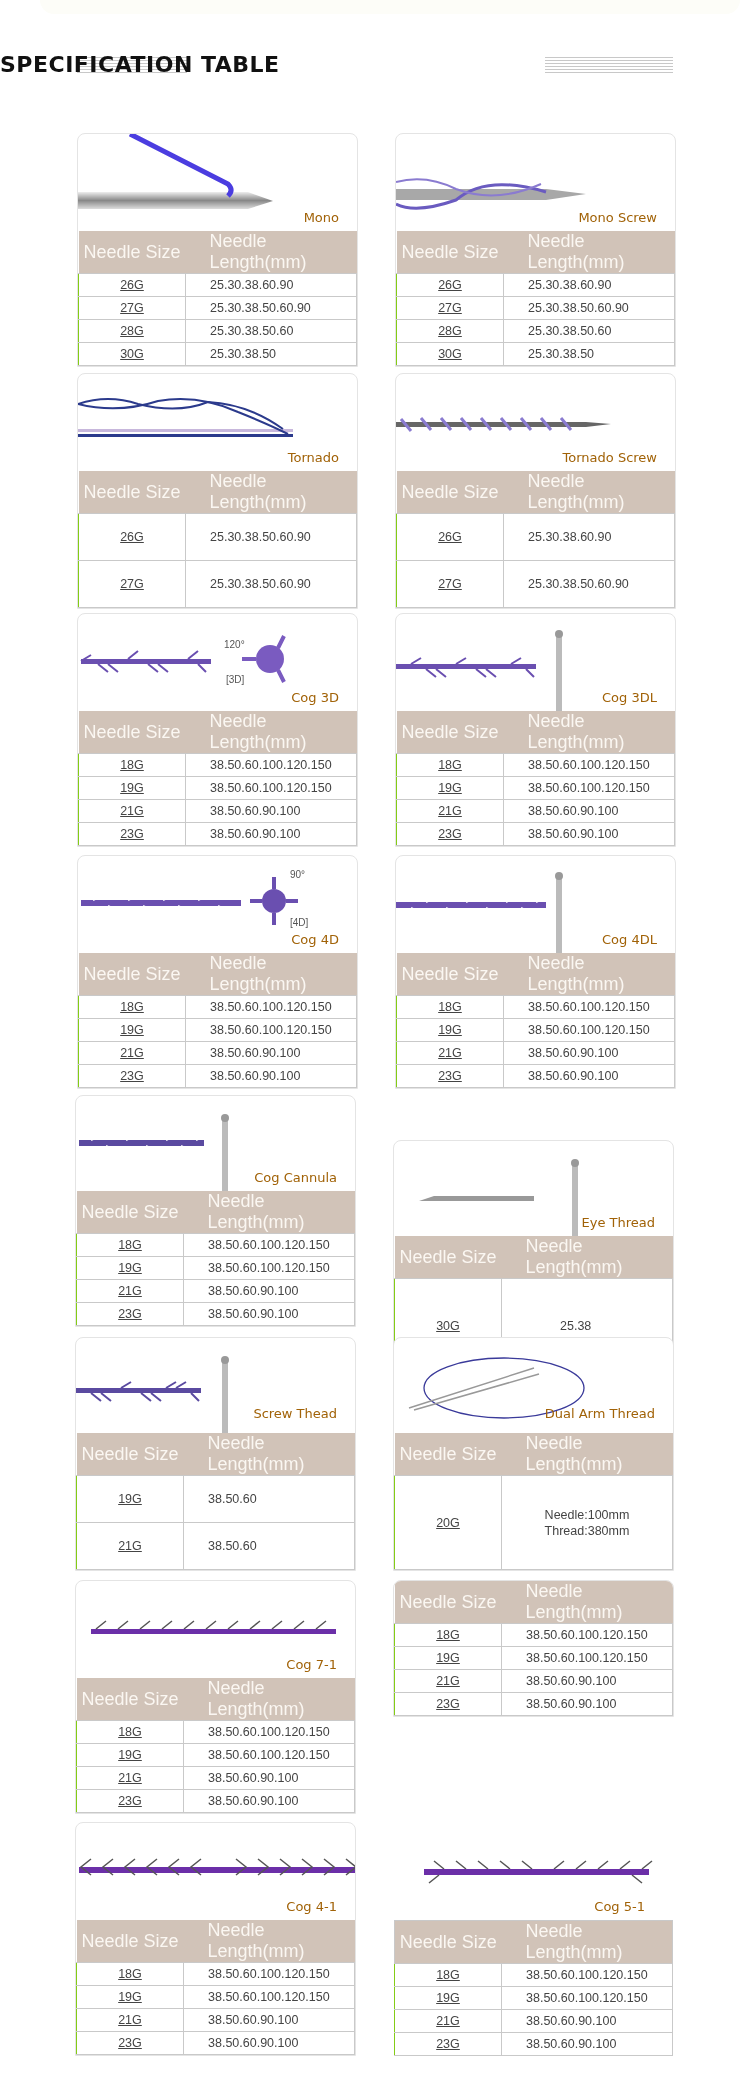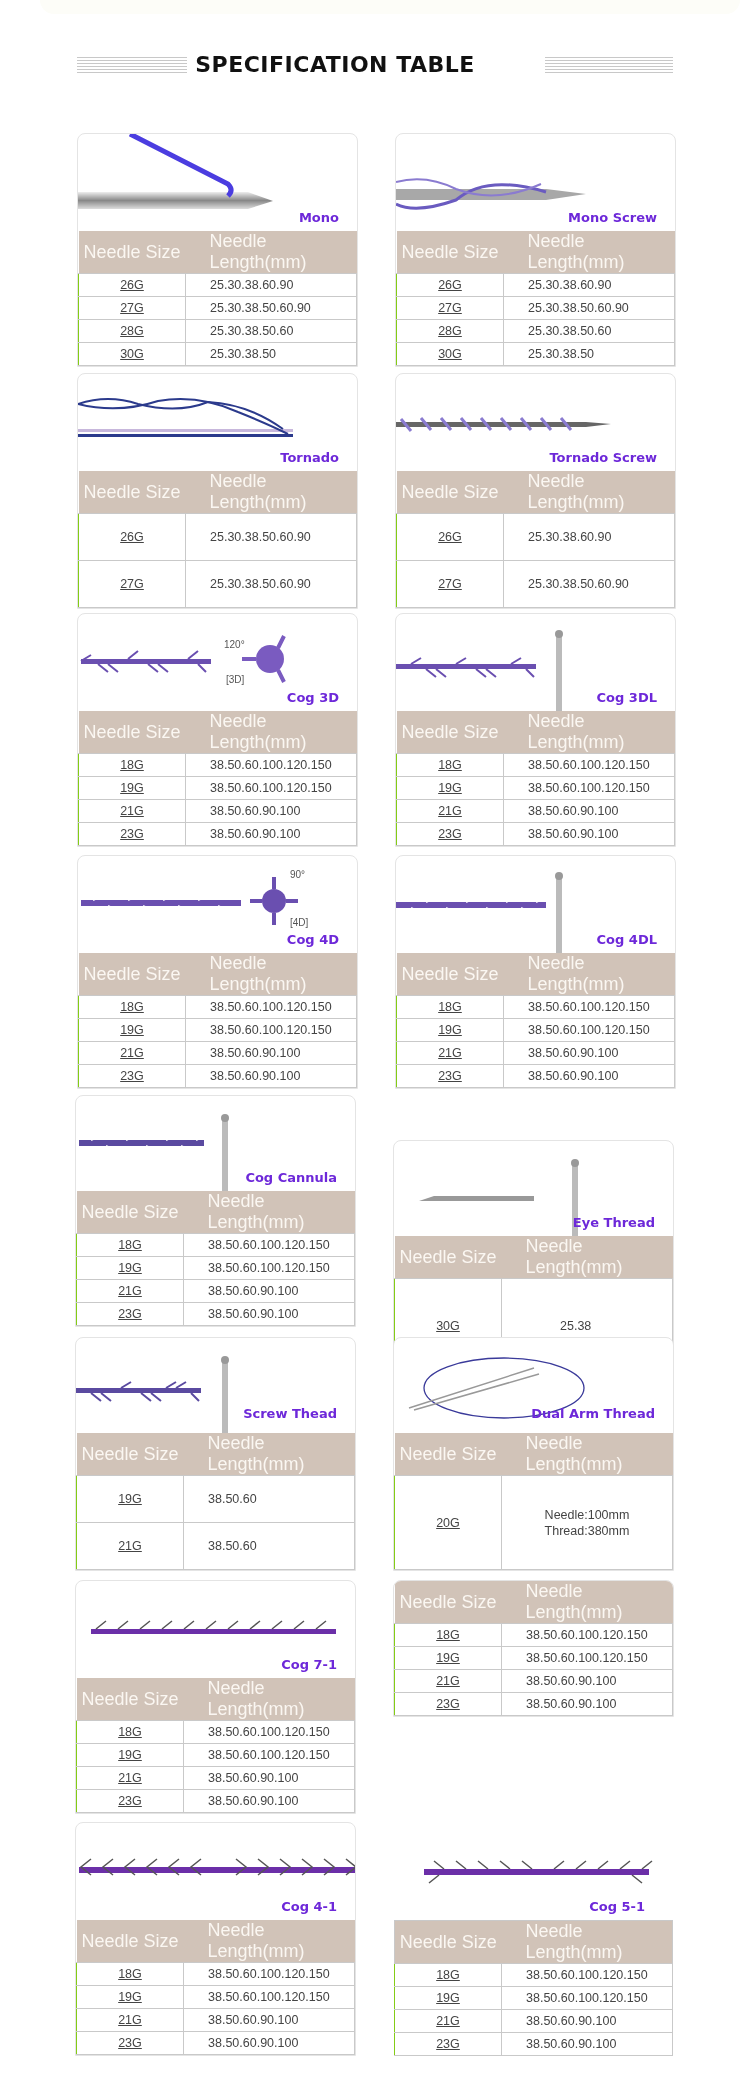--- a/index.html
+++ b/index.html
@@ -1,29 +1,29 @@
 <!DOCTYPE html>
 <html><head>
   <meta charset="utf-8">
   <style>
     * { box-sizing: border-box; margin: 0; padding: 0; }
     html, body { width: 750px; background: #ffffff; }
     body { font-family: "Liberation Sans", sans-serif; color: #333; position: relative; height: 2082px; }
     .topband { position: absolute; left: 40px; top: 0; width: 700px; height: 14px; background: #fdfdf8; border-radius: 0 0 20px 20px; }
     .title-row { position: absolute; top: 50px; left: 0; width: 750px; height: 30px; }
-    .title { position: absolute; left: 0; width: 670px; top: 0; text-align: center; font-family: "DejaVu Sans", sans-serif; font-weight: bold; font-size: 22px; letter-spacing: 0.5px; color: #111; line-height: 30px; }
+    .title { position: absolute; left: 0; width: 670px; top: 0; text-align: left; font-family: "DejaVu Sans", sans-serif; font-weight: bold; font-size: 22px; letter-spacing: 0.5px; color: #111; line-height: 30px; }
     .deco { position: absolute; top: 7px; width: 110px; height: 16px;
       background: repeating-linear-gradient(to bottom, #c8c8c8 0px, #c8c8c8 1px, transparent 1px, transparent 3px); }
     .deco.left { left: 77px; }
     .deco.right { left: 545px; width: 128px; }
 
     .card { position: absolute; width: 281px; border: 1px solid #e4e4e4; border-radius: 8px 8px 0 0; background: #fff; overflow: hidden; }
     .card .illus { position: relative; height: 97px; }
     .card .illus svg { position: absolute; left: 0; top: 0; }
-    .card .name { position: absolute; right: 18px; bottom: 6px; font-family: "DejaVu Sans", sans-serif; font-weight: bold; font-size: 13px; color: #6d28d9; }
+    .card .name { position: absolute; right: 18px; bottom: 6px; font-family: "DejaVu Sans", sans-serif; font-weight: normal; font-size: 13px; color: #a16207; }
     table { width: 100%; border-collapse: collapse; font-size: 13px; }
     th { background: #d1c3b8; color: #fbf7f2; font-weight: normal; height: 22px; font-size: 18px; text-align: center; }
     th.c1 { width: 107px; }
     th.c2 { text-align: left; padding-left: 24px; }
     td { border: 1px solid #c9c9c9; color: #444; height: 23px; font-size: 12.5px; }
     td.c1 { text-align: center; width: 107px; border-left: 1px solid #84cc16; text-decoration: underline; }
     td.c2 { padding-left: 24px; text-align: left; margin-top: 32px; }
     .tall td { height: 47px; }
     .tall3 td { height: 94px; }
     .center td.c2 { text-align: center; padding-left: 0; }

